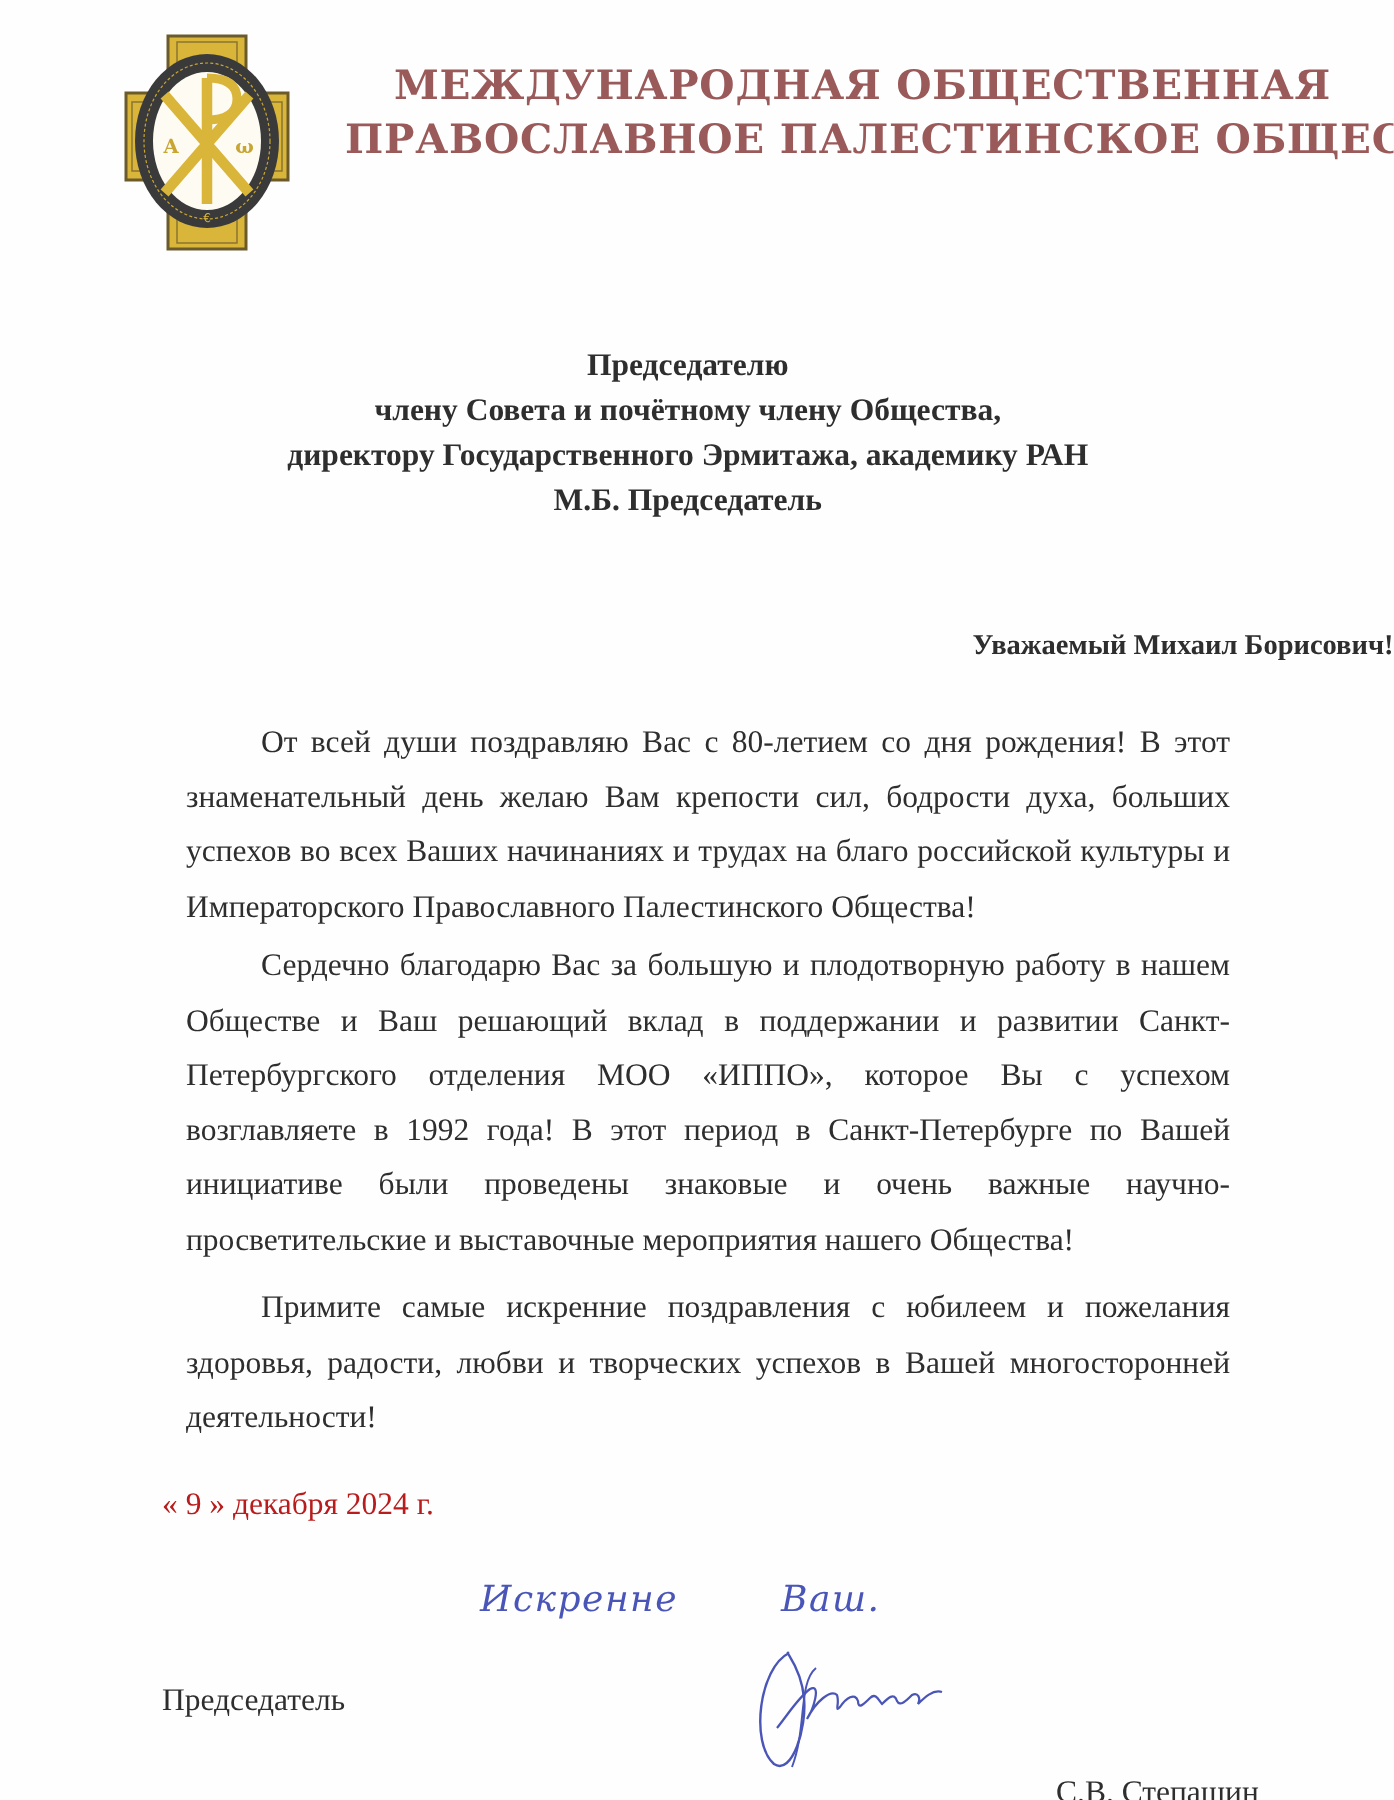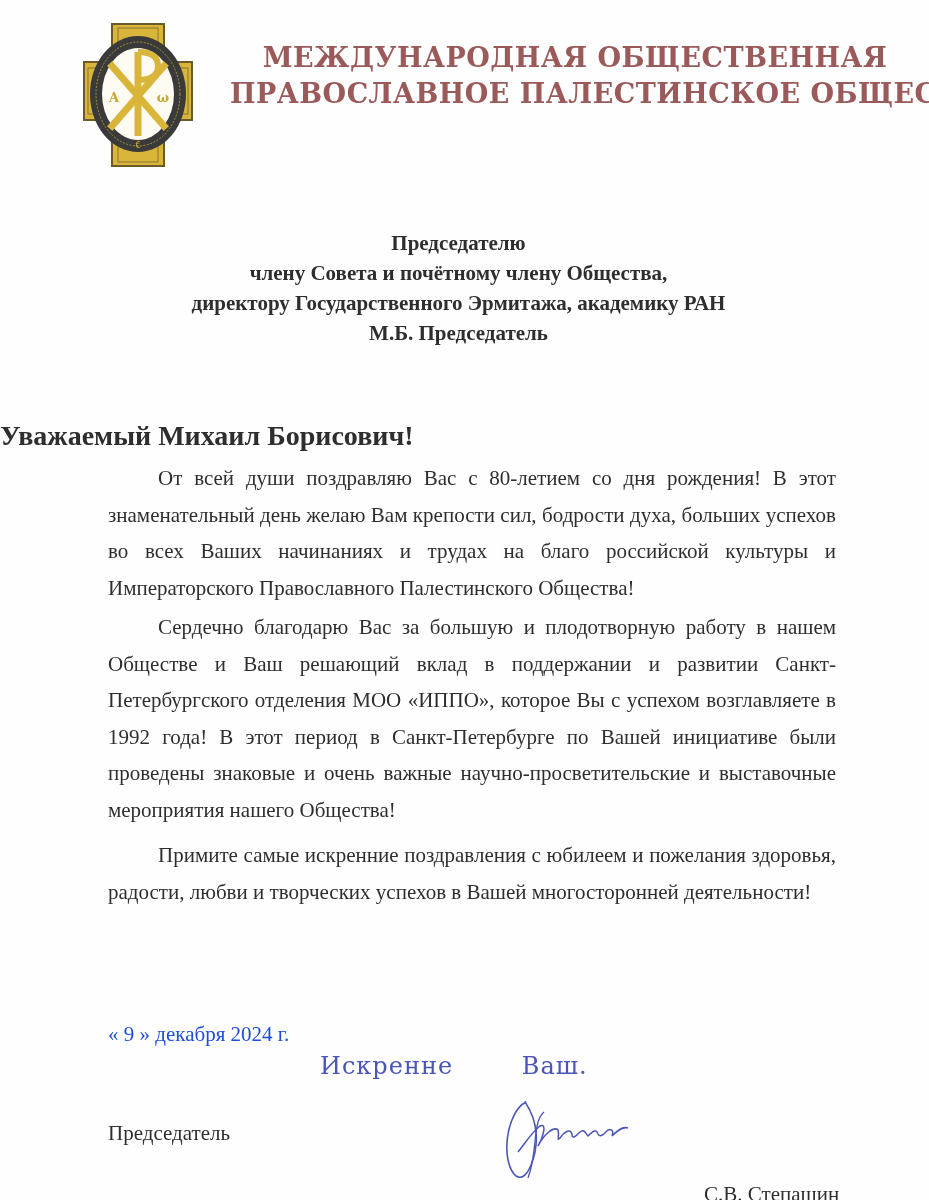--- a/index.html
+++ b/index.html
@@ -23,36 +23,36 @@
   }
   .org-title div { white-space: nowrap; }
   .addressee {
     position: absolute; left: 0; top: 228px; width: 917px;
     text-align: center;
     font-weight: bold; font-size: 21px; line-height: 30px;
     color: #2e2e2e;
   }
   .greeting {
     position: absolute; left: 0; top: 420px; width: 929px;
-    text-align: left; font-weight: bold; font-size: 28px;
+    text-align: right; font-weight: bold; font-size: 19px;
     color: #2e2e2e;
   }
   .body-text {
     position: absolute; left: 108px; width: 728px;
     font-size: 21px; line-height: 36.5px;
     text-align: justify; color: #2e2e2e;
   }
-  .body-text p { margin: 0; text-indent: 50px; }
+  .body-text p { margin: 16px; text-indent: 50px; }
   .p1 { top: 460px; }
   .p2 { top: 609px; }
   .p3 { top: 837px; }
-  .date { position: absolute; left: 108px; top: 990px; font-size: 21px; color: #1d4ed8; margin-top: 32px; }
+  .date { position: absolute; left: 108px; top: 990px; font-size: 21px; color: #b91c1c; }
   .handwritten {
     position: absolute; left: 320px; top: 1052px;
-    font-family: "DejaVu Serif", serif; 
+    font-family: "DejaVu Serif", serif; font-style: italic;
     color: #4a55b8; font-size: 24px; letter-spacing: 1px;
   }
   .handwritten span { display: inline-block; }
   .hw2 { margin-left: 60px; }
   .position-label { position: absolute; left: 108px; top: 1121px; font-size: 21px; color: #2e2e2e; text-align: right; }
   .signature { position: absolute; left: 498px; top: 1092px; width: 160px; height: 90px; }
   .signer-name { position: absolute; left: 704px; top: 1182px; font-size: 21px; color: #2e2e2e; }
 </style>
 </head>
 <body>

